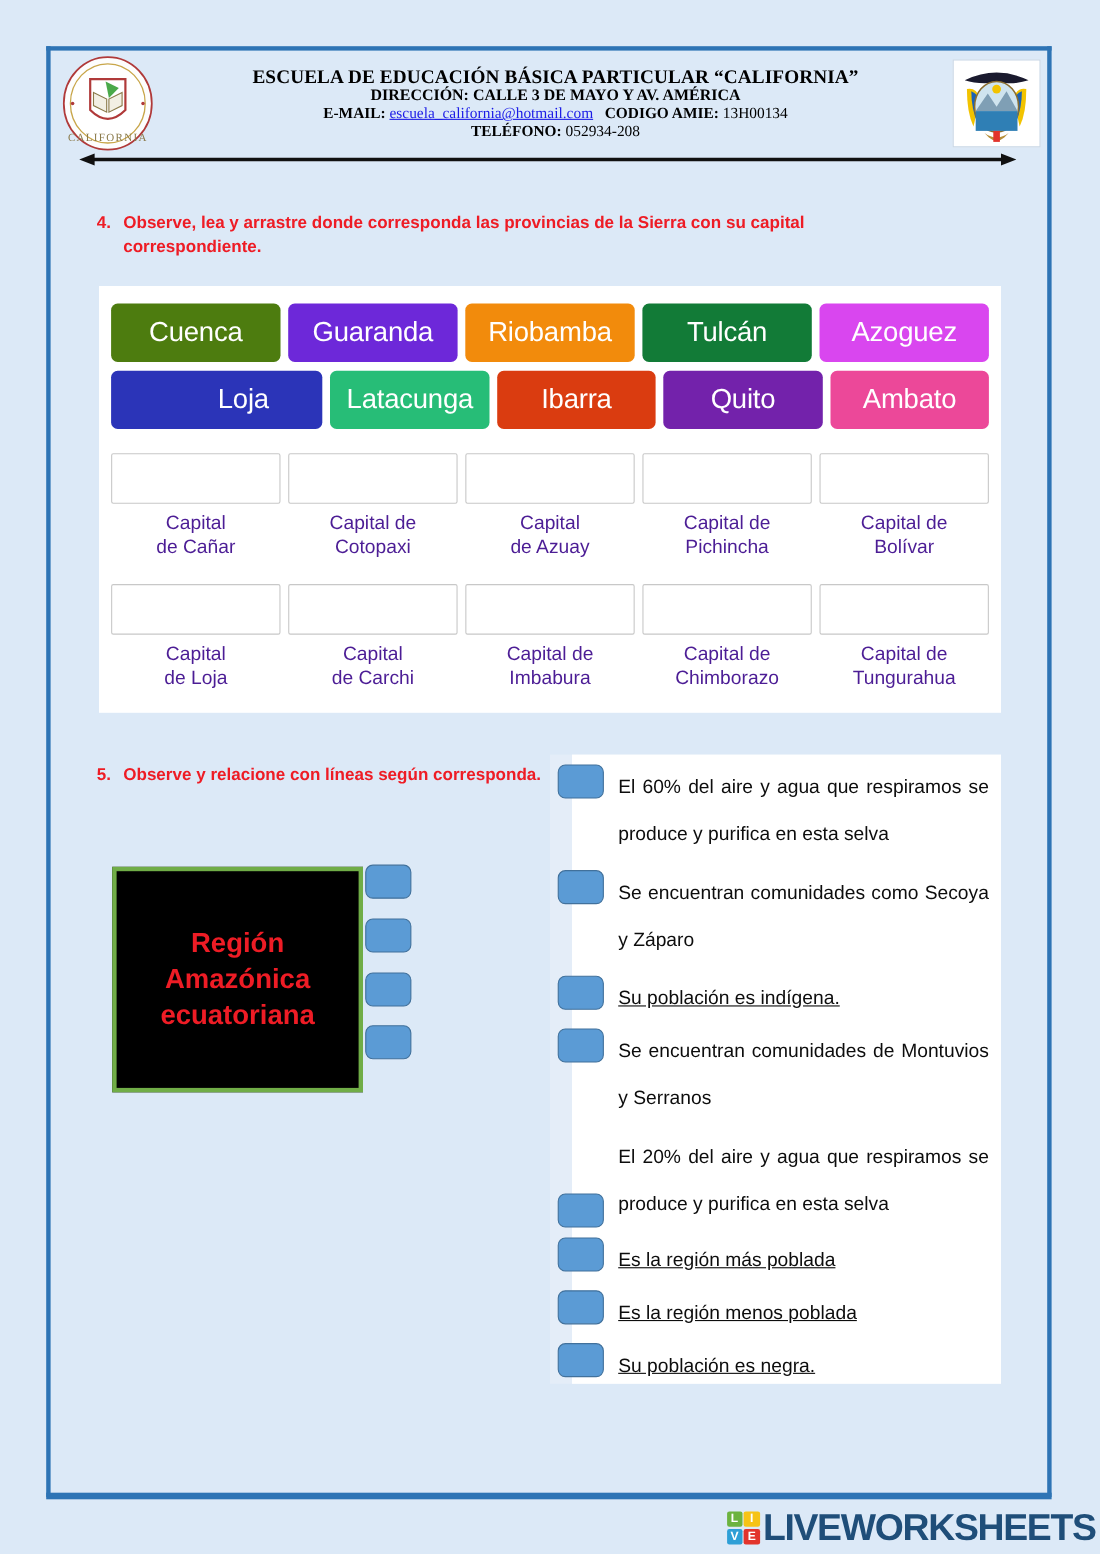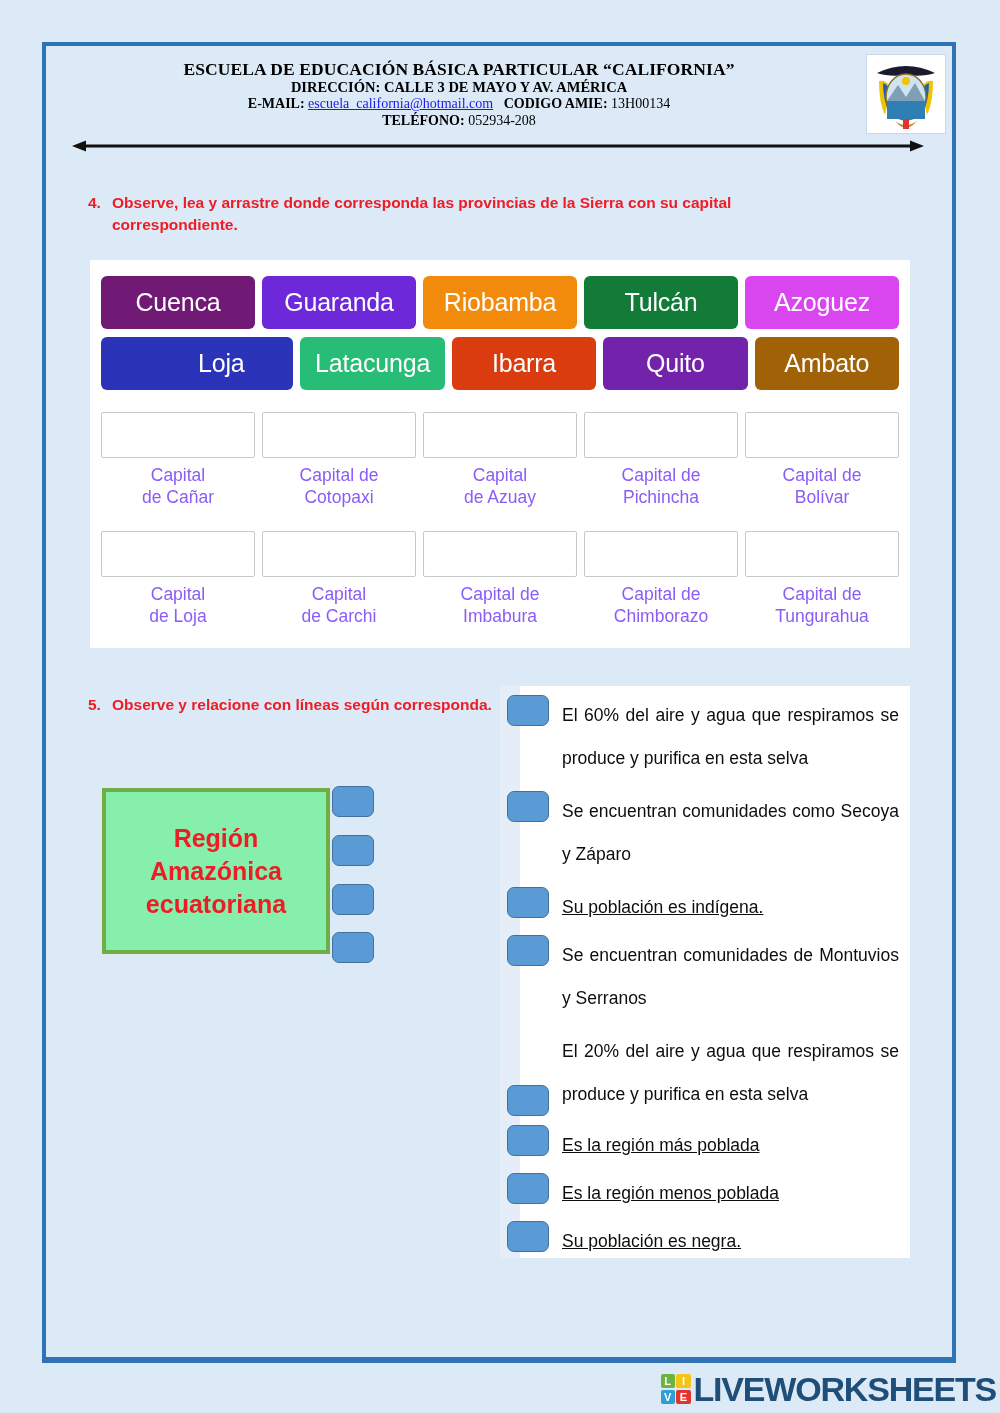--- a/index.html
+++ b/index.html
@@ -185,21 +185,21 @@
   .drop-box {
     width: 100%;
     height: 46px;
     background: #ffffff;
     border: 1px solid #c8c8c8;
     border-radius: 2px;
   }
   .drop-label {
     margin-top: 7px;
     font-size: 17.5px;
-    color: #8b5cf6;
+    color: #4c1d95;
     text-align: center;
     line-height: 1.25;
     font-weight: 400;
   }
 
   
   #q5 {
     left: 88px;
     top: 694px;
     width: 700px;
@@ -231,22 +231,22 @@
     width: 390px;
     height: 572px;
     background: #ffffff;
   }
 
   #region-box {
     position: absolute;
     left: 12px;
     top: 102px;
     width: 228px;
-    height: 166px;
-    background: #86efac;
+    height: 205px;
+    background: #000000;
     border: 4px solid #70ad47;
     display: flex;
     flex-direction: column;
     align-items: center;
     justify-content: center;
     text-align: center;
   }
   #region-box .line {
     color: #ee1c25;
     font-weight: bold;
@@ -342,20 +342,33 @@
     line-height: 1;
   }
 </style>
 </head>
 <body style="background: rgb(220, 233, 247);">
 
 <div id="page-frame" style="border-color: rgb(46, 116, 181);"></div>
 
 <div id="header">
 
+  <div id="school-crest">
+    <svg width="92" height="88" viewBox="0 0 92 88">
+      <ellipse cx="46" cy="44" rx="40" ry="42" fill="#fdfdfd" stroke="#b03a3a" stroke-width="1.6"></ellipse>
+      <ellipse cx="46" cy="44" rx="34" ry="36" fill="#ffffff" stroke="#c8a64a" stroke-width="1.2"></ellipse>
+      <path d="M30 22 L62 22 L62 50 Q46 66 30 50 Z" fill="#ffffff" stroke="#b03a3a" stroke-width="2"></path>
+      <path d="M33 34 L45 40 L45 52 L33 46 Z" fill="#f2efe4" stroke="#8a7a4a" stroke-width="1"></path>
+      <path d="M59 34 L47 40 L47 52 L59 46 Z" fill="#f2efe4" stroke="#8a7a4a" stroke-width="1"></path>
+      <path d="M44 24 L56 30 L47 39 Z" fill="#4aa94a"></path>
+      <text x="46" y="78" font-size="10" font-family="Liberation Serif, serif" fill="#8a7a4a" text-anchor="middle" letter-spacing="1.2">CALIFORNIA</text>
+      <circle cx="14" cy="44" r="1.6" fill="#b03a3a"></circle>
+      <circle cx="78" cy="44" r="1.6" fill="#b03a3a"></circle>
+    </svg>
+  </div>
 
   <div id="header-text">
     <div class="l1">ESCUELA DE EDUCACIÓN BÁSICA PARTICULAR “CALIFORNIA”</div>
     <div class="l2">DIRECCIÓN: CALLE 3 DE MAYO Y AV. AMÉRICA</div>
     <div class="l3">
       <span>E-MAIL:</span>
       <span class="mail">escuela_california@hotmail.com</span>
       &nbsp;
       <span>CODIGO AMIE:</span>
       <span class="code-val">13H00134</span>
@@ -395,32 +408,32 @@
 
 <div id="q4" class="q-text">
   <span class="num">4.</span><span class="body">Observe, lea y arrastre donde corresponda las provincias de la Sierra con su capital</span>
   <span class="indent2"><span>correspondiente</span><span class="period">.</span></span>
 </div>
 
 <div id="dnd-panel">
 
   <div id="tiles-wrap">
     <div class="tile-row">
-      <div class="tile" style="background: #701a75;">Cuenca</div>
+      <div class="tile" style="background: #4d7c0f;">Cuenca</div>
       <div class="tile" style="background: #6d28d9;">Guaranda</div>
       <div class="tile" style="background: rgb(242, 139, 12);">Riobamba</div>
       <div class="tile" style="background: rgb(18, 123, 55);">Tulcán</div>
       <div class="tile" style="background: #d946ef;">Azoguez</div>
     </div>
     <div class="tile-row">
       <div class="tile" style="background: rgb(43, 52, 184); padding-left: 48px;">Loja</div>
       <div class="tile" style="background: rgb(39, 189, 119);">Latacunga</div>
       <div class="tile" style="background: rgb(218, 60, 16);">Ibarra</div>
       <div class="tile" style="background: rgb(115, 34, 171);">Quito</div>
-      <div class="tile" style="background: #a16207;">Ambato</div>
+      <div class="tile" style="background: #ec4899;">Ambato</div>
     </div>
   </div>
 
   <div id="drops">
     <div class="drop-row">
       <div class="drop-cell">
         <div class="drop-box"></div>
         <div class="drop-label">
           <span>Capital</span><br>
           <span>de Cañar</span>

